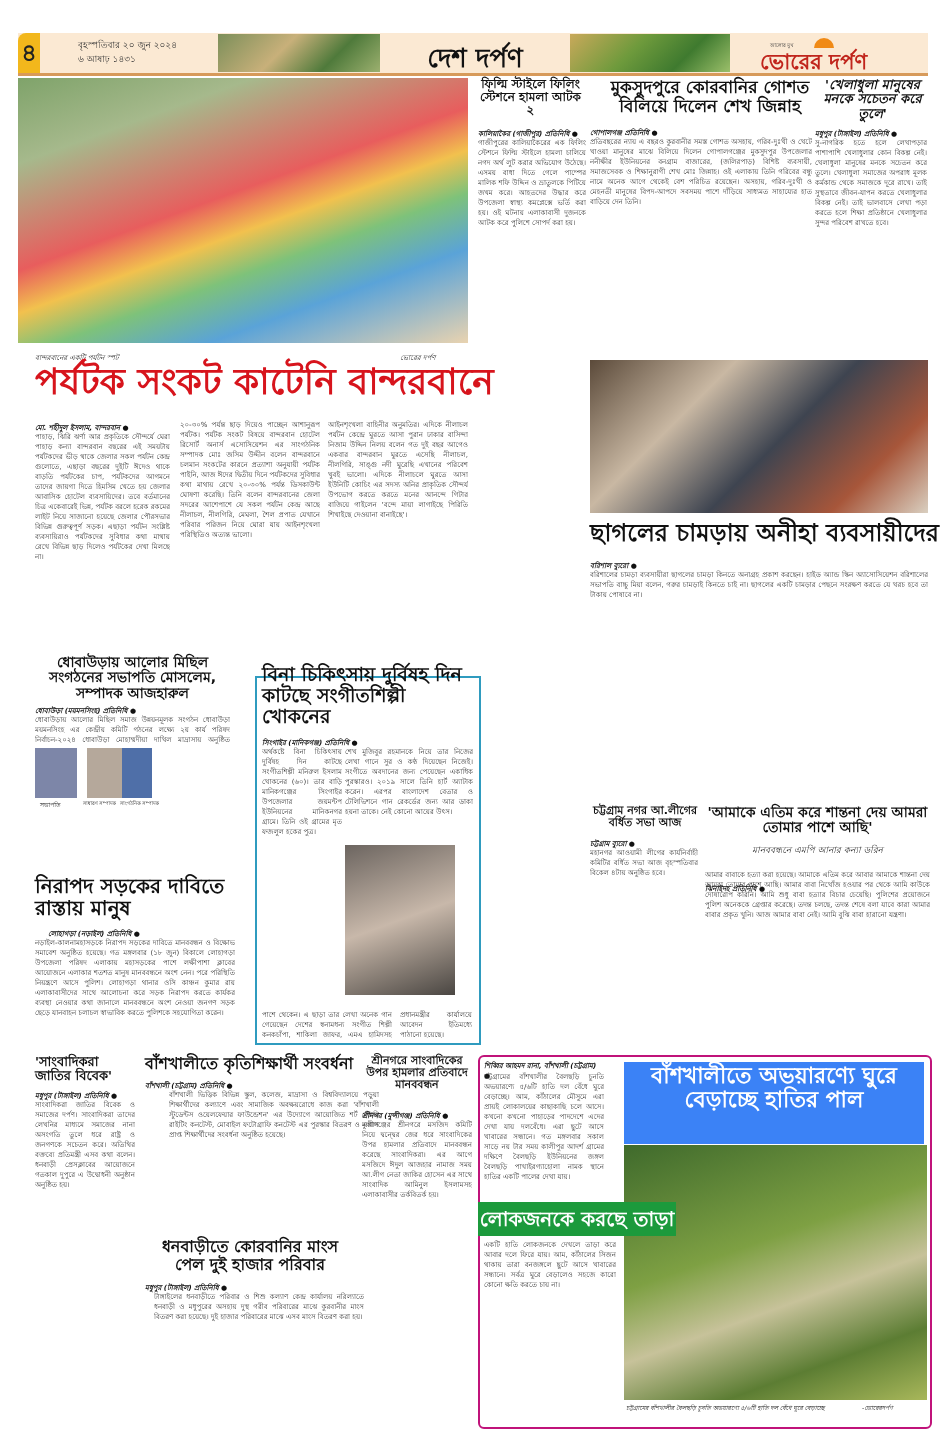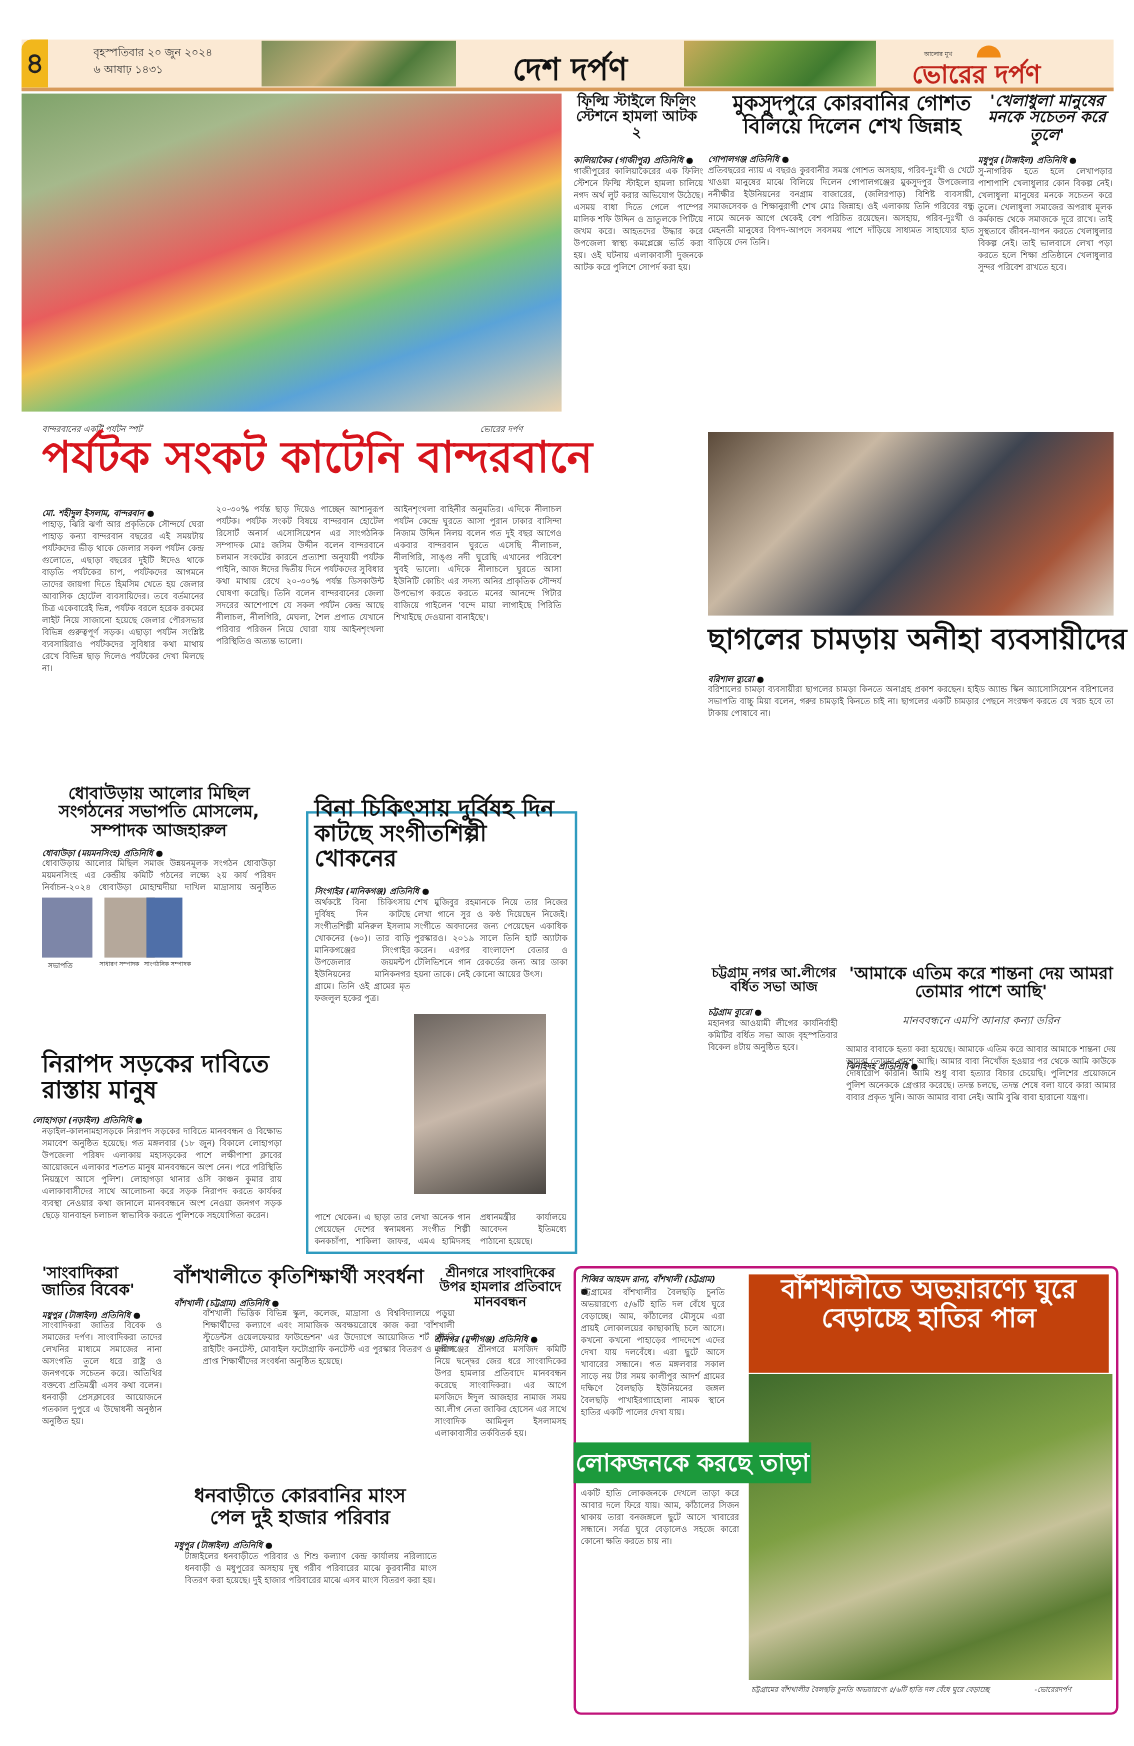--- a/index.html
+++ b/index.html
@@ -61,21 +61,21 @@
 <div class="abs byline" style="left:35px;top:705px;">ধোবাউড়া (ময়মনসিংহ) প্রতিনিধি ●</div>
 <div class="abs txt" style="left:35px;top:715px;width:195px;height:30px;">ধোবাউড়ায় আলোর মিছিল সমাজ উন্নয়নমূলক সংগঠন ধোবাউড়া ময়মনসিংহ এর কেন্দ্রীয় কমিটি গঠনের লক্ষ্যে ২য় কার্য পরিষদ নির্বাচন-২০২৪ ধোবাউড়া মোহাম্মদীয়া দাখিল মাদ্রাসায় অনুষ্ঠিত হয়েছে। এই নির্বাচনে সম্পূর্ণভাবে নির্বাচনের রীতি-নীতি অনুসরণ করে বৈরী আবহাওয়া থাকা সত্ত্বেও তিন ঘন্টা ভোট গ্রহণ শেষে নির্বাচনের ফলাফল ঘোষণা করেন প্রধান নির্বাচন কমিশনার।</div>
 <div class="abs ph" style="left:35px;top:748px;width:42px;height:50px;background:#7d86a8;"></div>
 <div class="abs ph" style="left:87px;top:748px;width:42px;height:50px;background:#b5a89b;"></div>
 <div class="abs ph" style="left:122px;top:748px;width:30px;height:50px;background:#4f6fa8;"></div>
 <div class="abs" style="left:40px;top:800px;font-size:6px;">সভাপতি</div>
 <div class="abs" style="left:83px;top:800px;font-size:5px;">সাধারণ সম্পাদক</div>
 <div class="abs" style="left:120px;top:800px;font-size:5px;">সাংগঠনিক সম্পাদক</div>
 
 <div class="abs h" style="left:35px;top:875px;width:200px;font-size:20px;">নিরাপদ সড়কের দাবিতে রাস্তায় মানুষ</div>
-<div class="abs byline" style="left:27px;top:928px;text-align:center;">লোহাগড়া (নড়াইল) প্রতিনিধি ●</div>
+<div class="abs byline" style="left:48px;top:928px;text-align:center;">লোহাগড়া (নড়াইল) প্রতিনিধি ●</div>
 <div class="abs txt" style="left:35px;top:938px;width:200px;height:104px;">নড়াইল-কালনামহাসড়কে নিরাপদ সড়কের দাবিতে মানববন্ধন ও বিক্ষোভ সমাবেশ অনুষ্ঠিত হয়েছে। গত মঙ্গলবার (১৮ জুন) বিকালে লোহাগড়া উপজেলা পরিষদ এলাকায় মহাসড়কের পাশে লক্ষীপাশা ক্লাবের আয়োজনে এলাকার শতশত মানুষ মানববন্ধনে অংশ নেন। পরে পরিস্থিতি নিয়ন্ত্রণে আসে পুলিশ। লোহাগড়া থানার ওসি কাঞ্চন কুমার রায় এলাকাবাসীদের সাথে আলোচনা করে সড়ক নিরাপদ করতে কার্যকর ব্যবস্থা নেওয়ার কথা জানালে মানববন্ধনে অংশ নেওয়া জনগণ সড়ক ছেড়ে যানবাহন চলাচল স্বাভাবিক করতে পুলিশকে সহযোগিতা করেন।</div>
 
 <div class="abs" style="left:255px;top:676px;width:222px;height:365px;border:2px solid #2f9bbf;"></div>
 <div class="abs h" style="left:262px;top:664px;width:210px;font-size:19px;text-align:left;">বিনা চিকিৎসায় দুর্বিষহ দিন কাটছে সংগীতশিল্পী খোকনের</div>
 <div class="abs byline" style="left:262px;top:737px;">সিংগাইর (মানিকগঞ্জ) প্রতিনিধি ●</div>
 <div class="abs txt" style="left:262px;top:747px;width:80px;height:260px;">অর্থকষ্টে বিনা চিকিৎসায় দুর্বিষহ দিন কাটছে সংগীতশিল্পী মনিরুল ইসলাম খোকনের (৬০)। তার বাড়ি মানিকগঞ্জের সিংগাইর উপজেলার জয়মন্টপ ইউনিয়নের মানিকনগর গ্রামে। তিনি ওই গ্রামের মৃত ফজলুল হকের পুত্র।</div>
 <div class="abs" style="left:345px;top:845px;width:110px;height:150px;background:linear-gradient(160deg,#6c6560,#c8b8aa 50%,#4a4642);"></div>
 <div class="abs txt" style="left:345px;top:747px;width:128px;height:95px;">শেখ মুজিবুর রহমানকে নিয়ে তার নিজের লেখা গানে সুর ও কণ্ঠ দিয়েছেন নিজেই। সংগীতে অবদানের জন্য পেয়েছেন একাধিক পুরস্কারও। ২০১৯ সালে তিনি হার্ট অ্যাটাক করেন। এরপর বাংলাদেশ বেতার ও টেলিভিশনে গান রেকর্ডের জন্য আর ডাকা হয়না তাকে। নেই কোনো আয়ের উৎস।</div>
 <div class="abs txt" style="left:262px;top:1010px;width:130px;height:30px;">পাশে থেকেন। এ ছাড়া তার লেখা অনেক গান গেয়েছেন দেশের স্বনামধন্য সংগীত শিল্পী কনকচাঁপা, শাকিলা জাফর, এমএ হামিদসহ অনেকেই। বঙ্গবন্ধু</div>
 <div class="abs txt" style="left:400px;top:1010px;width:72px;height:30px;">প্রধানমন্ত্রীর কার্যালয়ে আবেদন ইতিমধ্যে পাঠানো হয়েছে।</div>
@@ -101,18 +101,18 @@
 <div class="abs byline" style="left:145px;top:1282px;">মধুপুর (টাঙ্গাইল) প্রতিনিধি ●</div>
 <div class="abs txt" style="left:154px;top:1292px;width:210px;height:145px;">টাঙ্গাইলের ধনবাড়ীতে পরিবার ও শিশু কল্যাণ কেন্দ্র কার্যালয় নরিল্যাতে ধনবাড়ী ও মধুপুরের অসহায় দুস্থ গরীব পরিবারের মাঝে কুরবানীর মাংস বিতরণ করা হয়েছে। দুই হাজার পরিবারের মাঝে এসব মাংস বিতরণ করা হয়।</div>
 
 <div class="abs h" style="left:362px;top:1055px;width:110px;font-size:11px;text-align:center;">শ্রীনগরে সাংবাদিকের উপর হামলার প্রতিবাদে মানববন্ধন</div>
 <div class="abs byline" style="left:362px;top:1110px;">শ্রীনগর (মুন্সীগঞ্জ) প্রতিনিধি ●</div>
 <div class="abs txt" style="left:362px;top:1120px;width:110px;height:318px;">মুন্সীগঞ্জের শ্রীনগরে মসজিদ কমিটি নিয়ে দ্বন্দ্বের জের ধরে সাংবাদিকের উপর হামলার প্রতিবাদে মানববন্ধন করেছে সাংবাদিকরা। এর আগে মসজিদে ঈদুল আজহার নামাজ সময় আ.লীগ নেতা জাকির হোসেন এর সাথে সাংবাদিক আমিনুল ইসলামসহ এলাকাবাসীর তর্কবিতর্ক হয়।</div>
 
 <div class="abs" style="left:478px;top:1055px;width:450px;height:370px;border:2px solid #c0137a;border-radius:6px;"></div>
 <div class="abs byline" style="left:484px;top:1060px;width:120px;">শিব্বির আহমদ রানা, বাঁশখালী (চট্টগ্রাম) ●</div>
 <div class="abs txt" style="left:484px;top:1072px;width:120px;height:128px;">চট্টগ্রামের বাঁশখালীর বৈলছড়ি চুনতি অভয়ারণ্যে ৫/৬টি হাতি দল বেঁধে ঘুরে বেড়াচ্ছে। আম, কাঁঠালের মৌসুমে এরা প্রায়ই লোকালয়ের কাছাকাছি চলে আসে। কখনো কখনো পাহাড়ের পাদদেশে এদের দেখা যায় দলবেঁধে। এরা ছুটে আসে খাবারের সন্ধানে। গত মঙ্গলবার সকাল সাড়ে নয় টার সময় কালীপুর আদর্শ গ্রামের দক্ষিণে বৈলছড়ি ইউনিয়নের জঙ্গল বৈলছড়ি পাখাইরগ্যাহোলা নামক স্থানে হাতির একটি পালের দেখা যায়।</div>
-<div class="abs h" style="left:624px;top:1062px;width:300px;height:80px;background:#c2410c;color:#fff;font-size:22px;text-align:center;padding-top:2px;">বাঁশখালীতে অভয়ারণ্যে ঘুরে বেড়াচ্ছে হাতির পাল</div>
+<div class="abs h" style="left:624px;top:1062px;width:300px;height:80px;background:#3b82f6;color:#fff;font-size:22px;text-align:center;padding-top:2px;">বাঁশখালীতে অভয়ারণ্যে ঘুরে বেড়াচ্ছে হাতির পাল</div>
 <div class="abs" style="left:624px;top:1145px;width:303px;height:255px;background:linear-gradient(160deg,#3f6a2c,#7ea043 40%,#c7c29a 60%,#5c7d33 80%,#a8b75a);"></div>
 <div class="abs h" style="left:478px;top:1202px;width:198px;height:34px;background:#1c9a3c;color:#ffffff;font-size:20px;text-align:center;line-height:34px;">লোকজনকে করছে তাড়া</div>
 <div class="abs txt" style="left:484px;top:1240px;width:132px;height:165px;">একটি হাতি লোকজনকে দেখলে তাড়া করে আবার দলে ফিরে যায়। আম, কাঁঠালের সিজন থাকায় তারা বনজঙ্গলে ছুটে আসে খাবারের সন্ধানে। সর্বত্র ঘুরে বেড়ালেও সহজে কারো কোনো ক্ষতি করতে চায় না।</div>
 <div class="abs" style="left:626px;top:1403px;font-size:6px;font-style:italic;">চট্টগ্রামের বাঁশখালীর বৈলছড়ি চুনতি অভয়ারণ্যে ৫/৬টি হাতি দল বেঁধে ঘুরে বেড়াচ্ছে</div>
 <div class="abs" style="left:862px;top:1403px;font-size:6px;font-style:italic;">-ভোরেরদর্পণ</div>
 
 </body></html>

